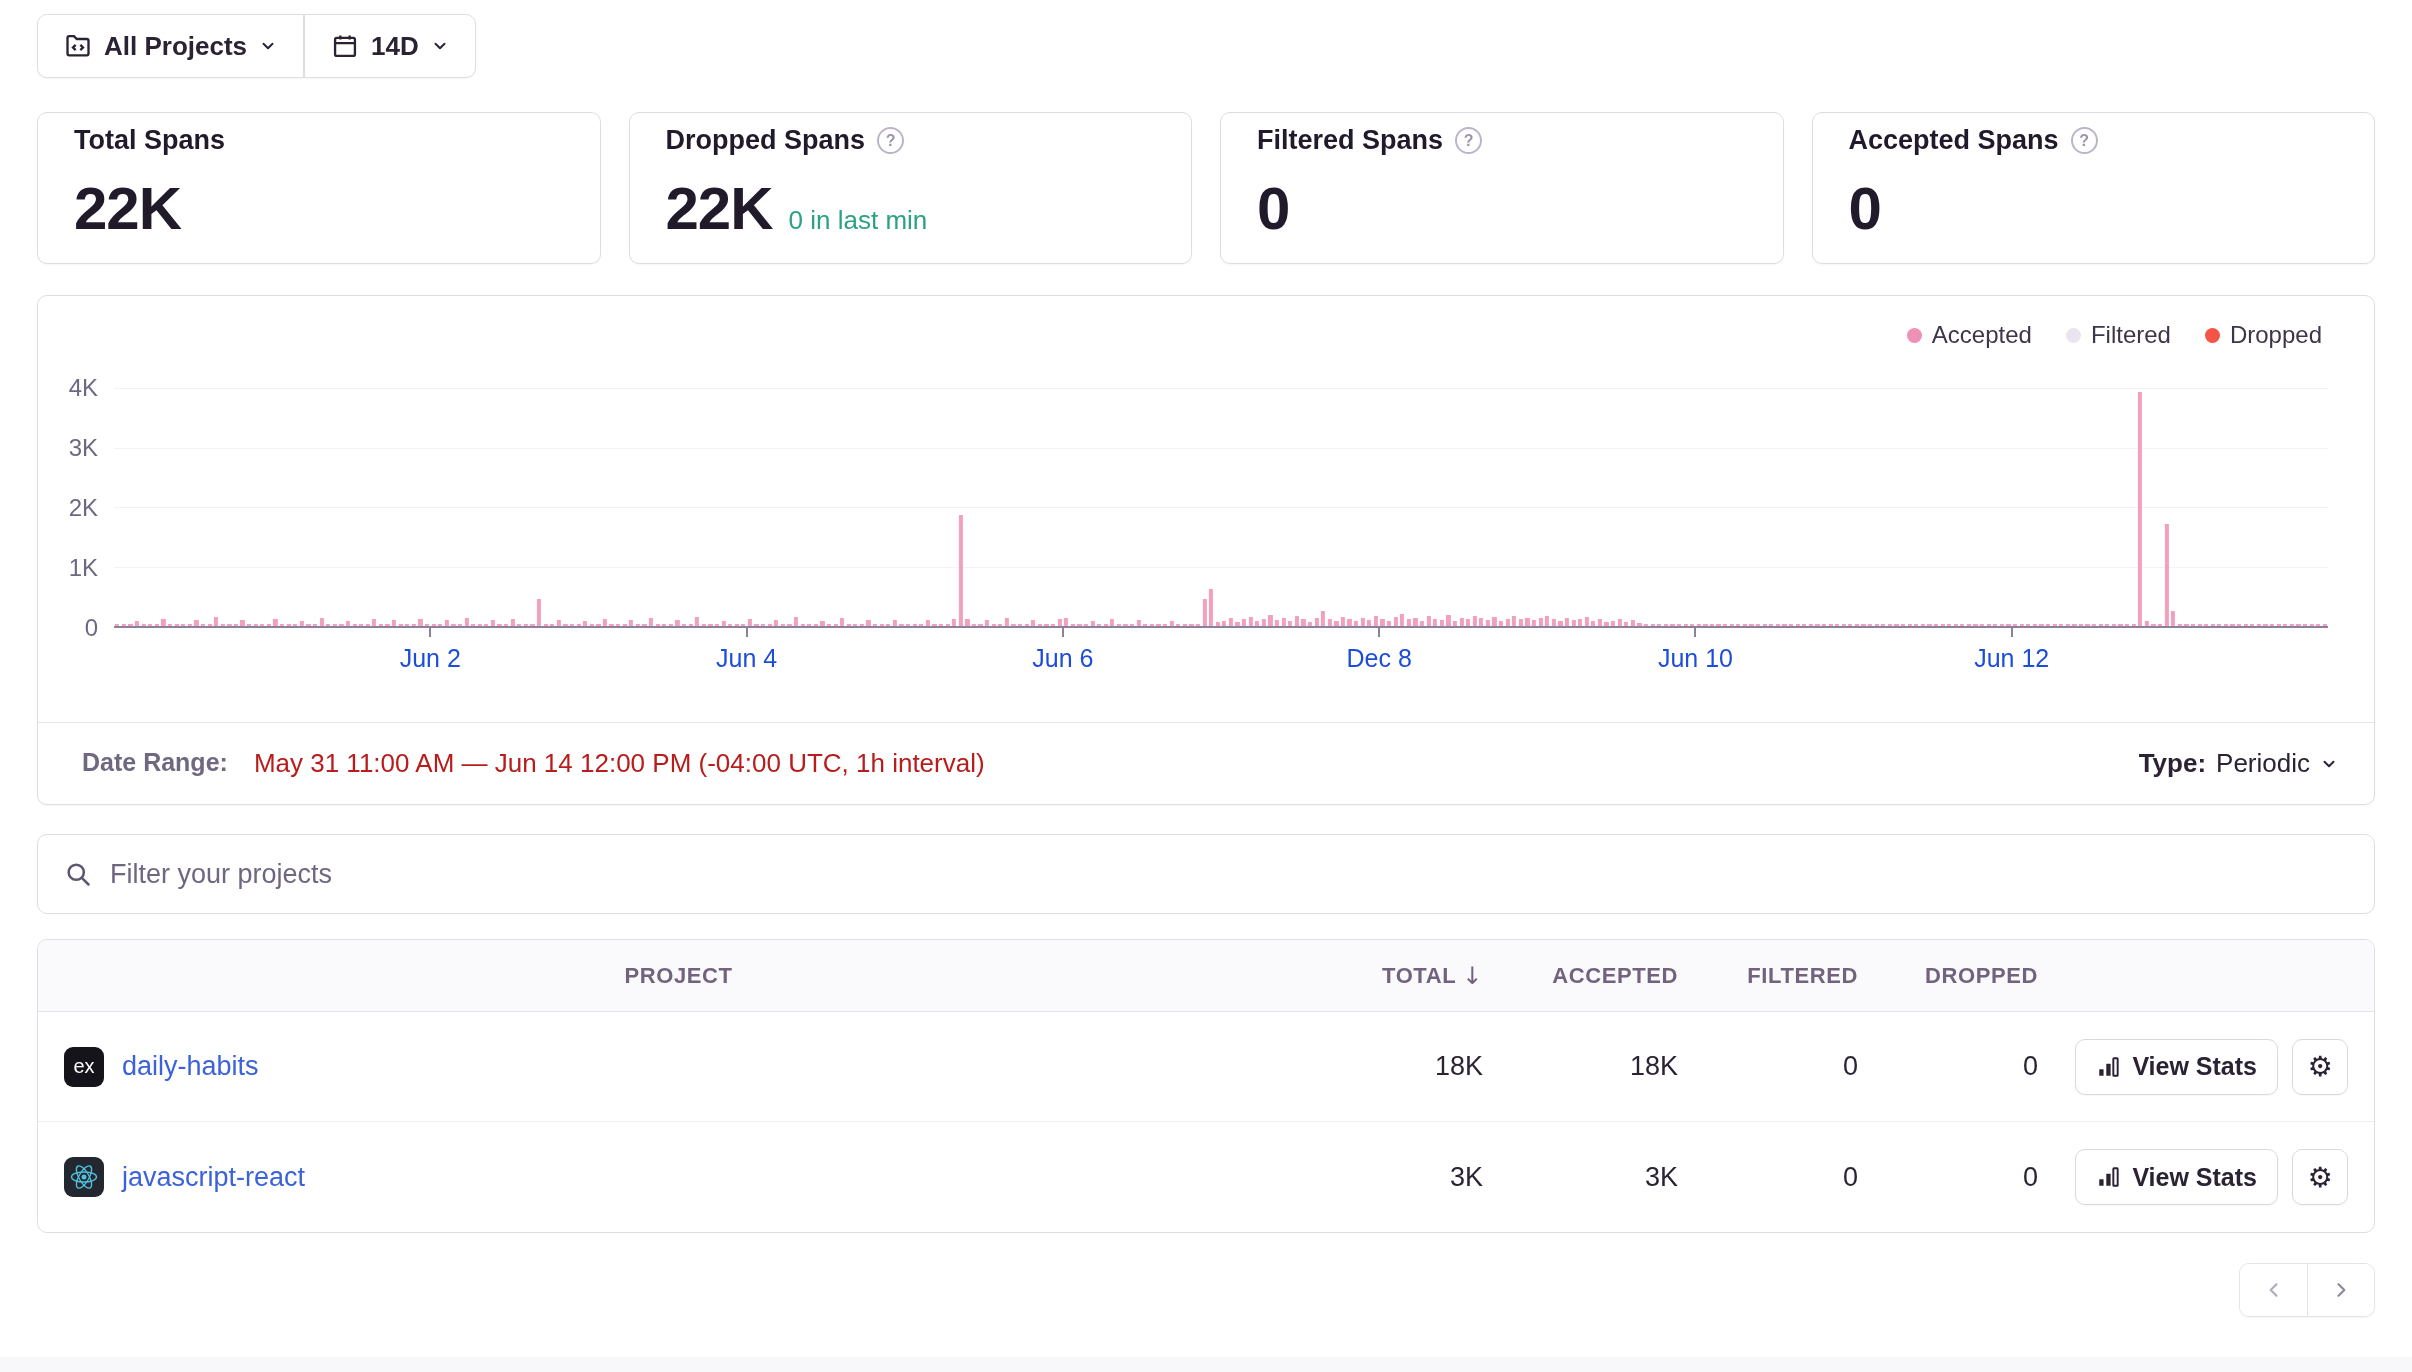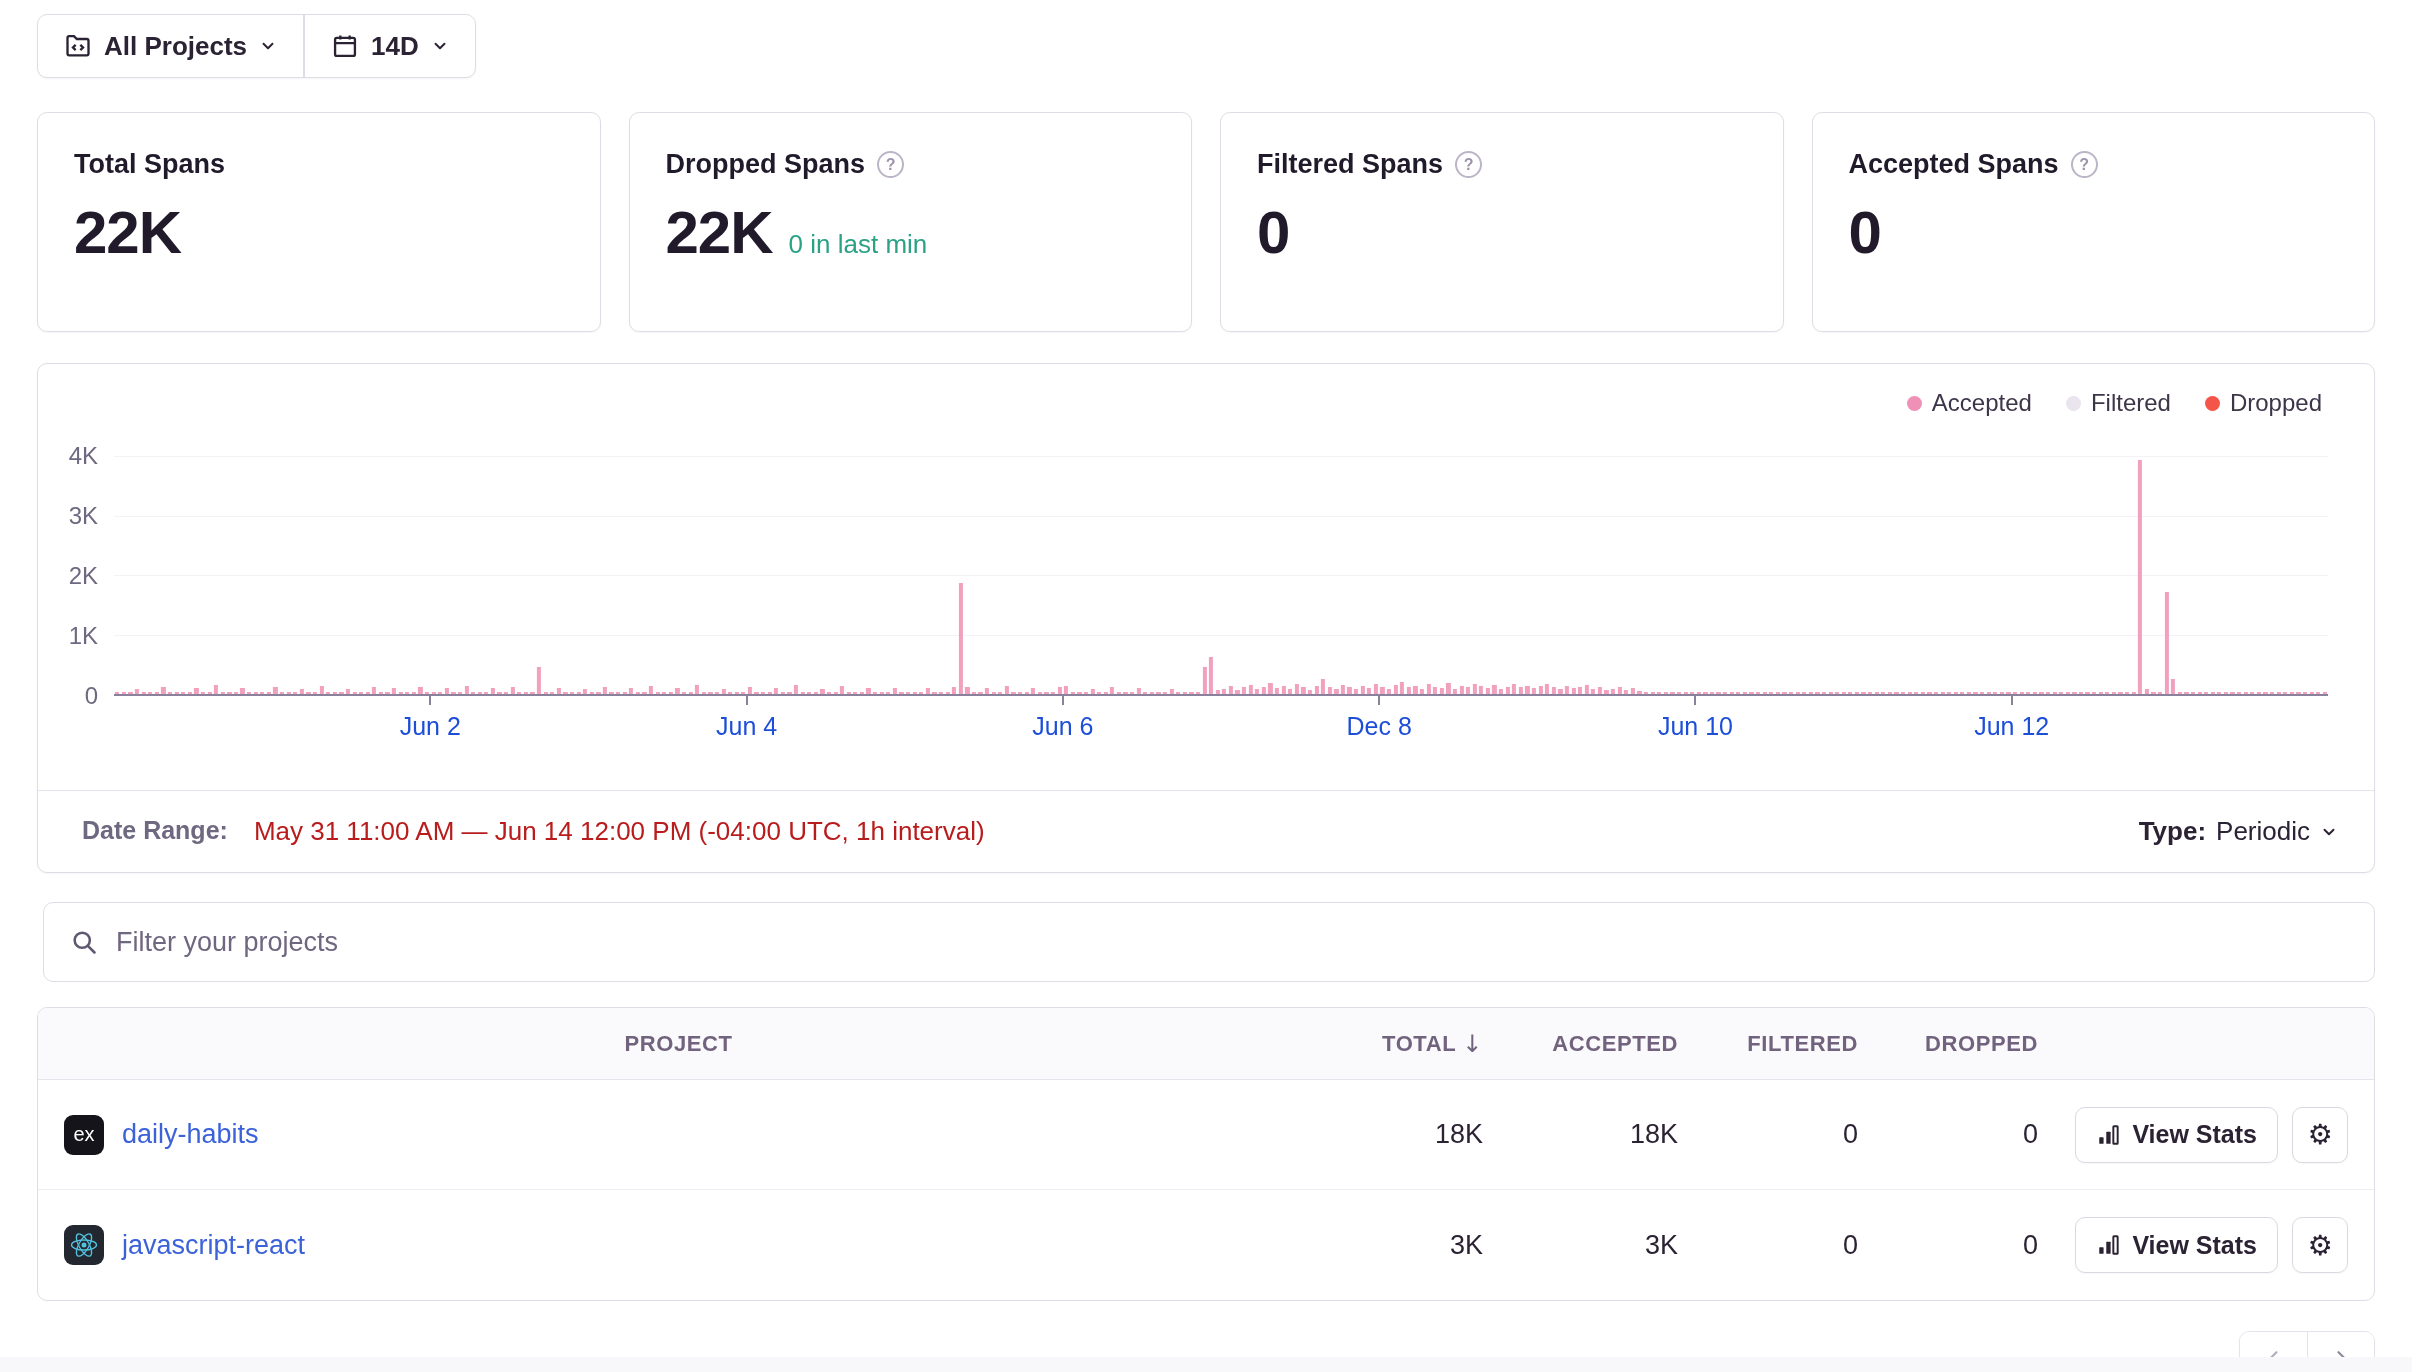--- a/index.html
+++ b/index.html
@@ -22,22 +22,22 @@
     font:600 26px "Liberation Sans","DejaVu Sans",sans-serif; color:#2b2233;
   }
   .fseg .light { font-weight:400; }
   .fsep { width:1px; background:#e0dce5; margin:0; }
   .chev { width:18px; height:18px; stroke:#2b2233; stroke-width:2.6; fill:none; stroke-linecap:round; stroke-linejoin:round; }
   .icon24 { width:28px; height:28px; stroke:#2b2233; stroke-width:2; fill:none; }
 
   
   .cards { display:grid; grid-template-columns:repeat(4,1fr); gap:28px; margin-top:34px; }
   .card {
-    height:220px; border:1px solid #e0dce5; border-radius:10px; background:#fff;
-    padding:36px 36px; box-shadow:0 1px 2px rgba(43,34,51,.04);
+    height:152px; border:1px solid #e0dce5; border-radius:10px; background:#fff;
+    padding:12px 36px; box-shadow:0 1px 2px rgba(43,34,51,.04);
   }
   .card-title-row { display:flex; align-items:center; gap:12px; }
   .card-title { font-size:27px; font-weight:700; color:#211a2b; }
   .help {
     width:27px; height:27px; border:2px solid #bcb4c7; border-radius:50%;
     display:inline-flex; align-items:center; justify-content:center;
     font-size:16px; font-weight:700; color:#9d94ab; cursor:pointer; flex:0 0 auto;
   }
   .card-value-row { display:flex; align-items:baseline; gap:16px; margin-top:18px; }
   .card-value { font-size:60px; font-weight:600; color:#211a2b; letter-spacing:-1px; }
@@ -78,21 +78,21 @@
   .dr-label { font-size:25px; font-weight:700; color:#6f6881; }
   .dr-value { font-size:26px; color:#b91c1c; }
   .type-wrap { display:flex; align-items:center; gap:10px; background:none; border:none; cursor:pointer;
     font-family:"Liberation Sans","DejaVu Sans",sans-serif; }
   .type-label { font-size:26px; font-weight:700; color:#2b2233; }
   .type-value { font-size:26px; color:#2b2233; }
 
   
   .search-panel {
     margin-top:29px; height:80px; border:1px solid #e0dce5; border-radius:10px;
-    display:flex; align-items:center; gap:18px; padding:0 26px; background:#fff;margin-left:6px;
+    display:flex; align-items:center; gap:18px; padding:0 26px; background:#fff;
   }
   .search-panel input {
     flex:1; border:none; outline:none; font-size:27px; color:#2b2233;
     font-family:"Liberation Sans","DejaVu Sans",sans-serif; background:transparent;
   }
   .search-panel input::placeholder { color:#6f6680; }
 
   
   .table-panel {
     margin-top:25px; border:1px solid #e0dce5; border-radius:10px; background:#fff; overflow:hidden;

